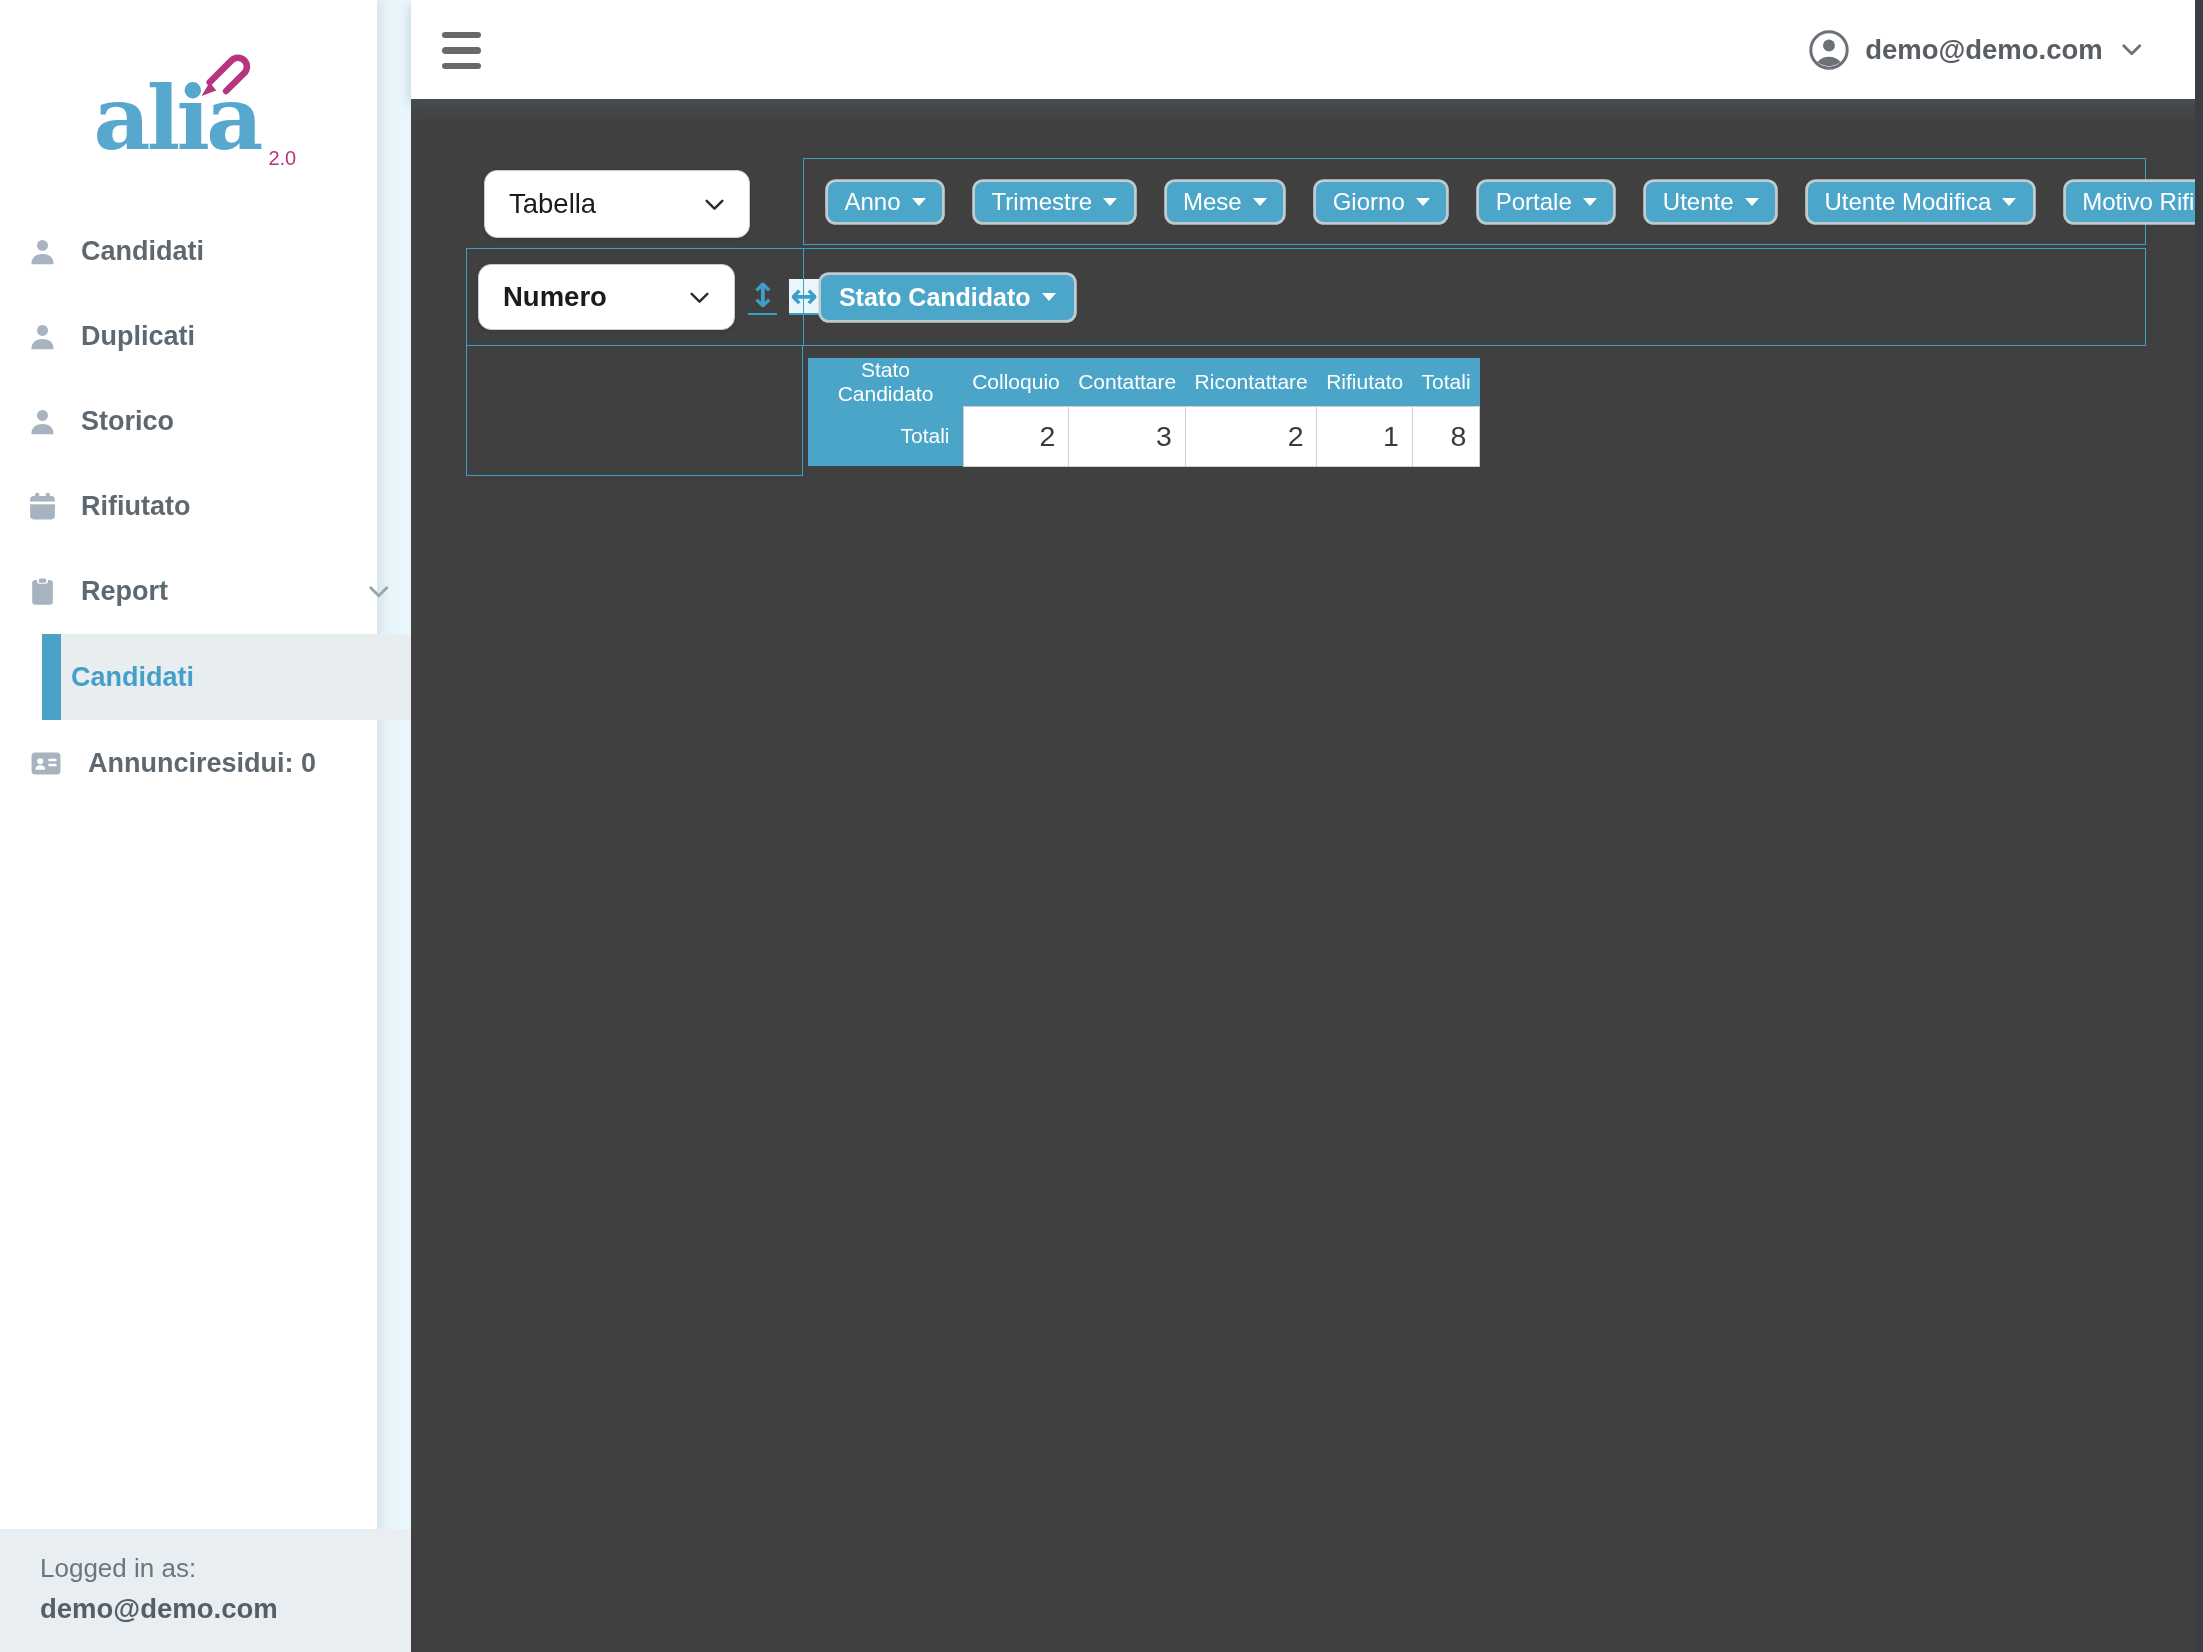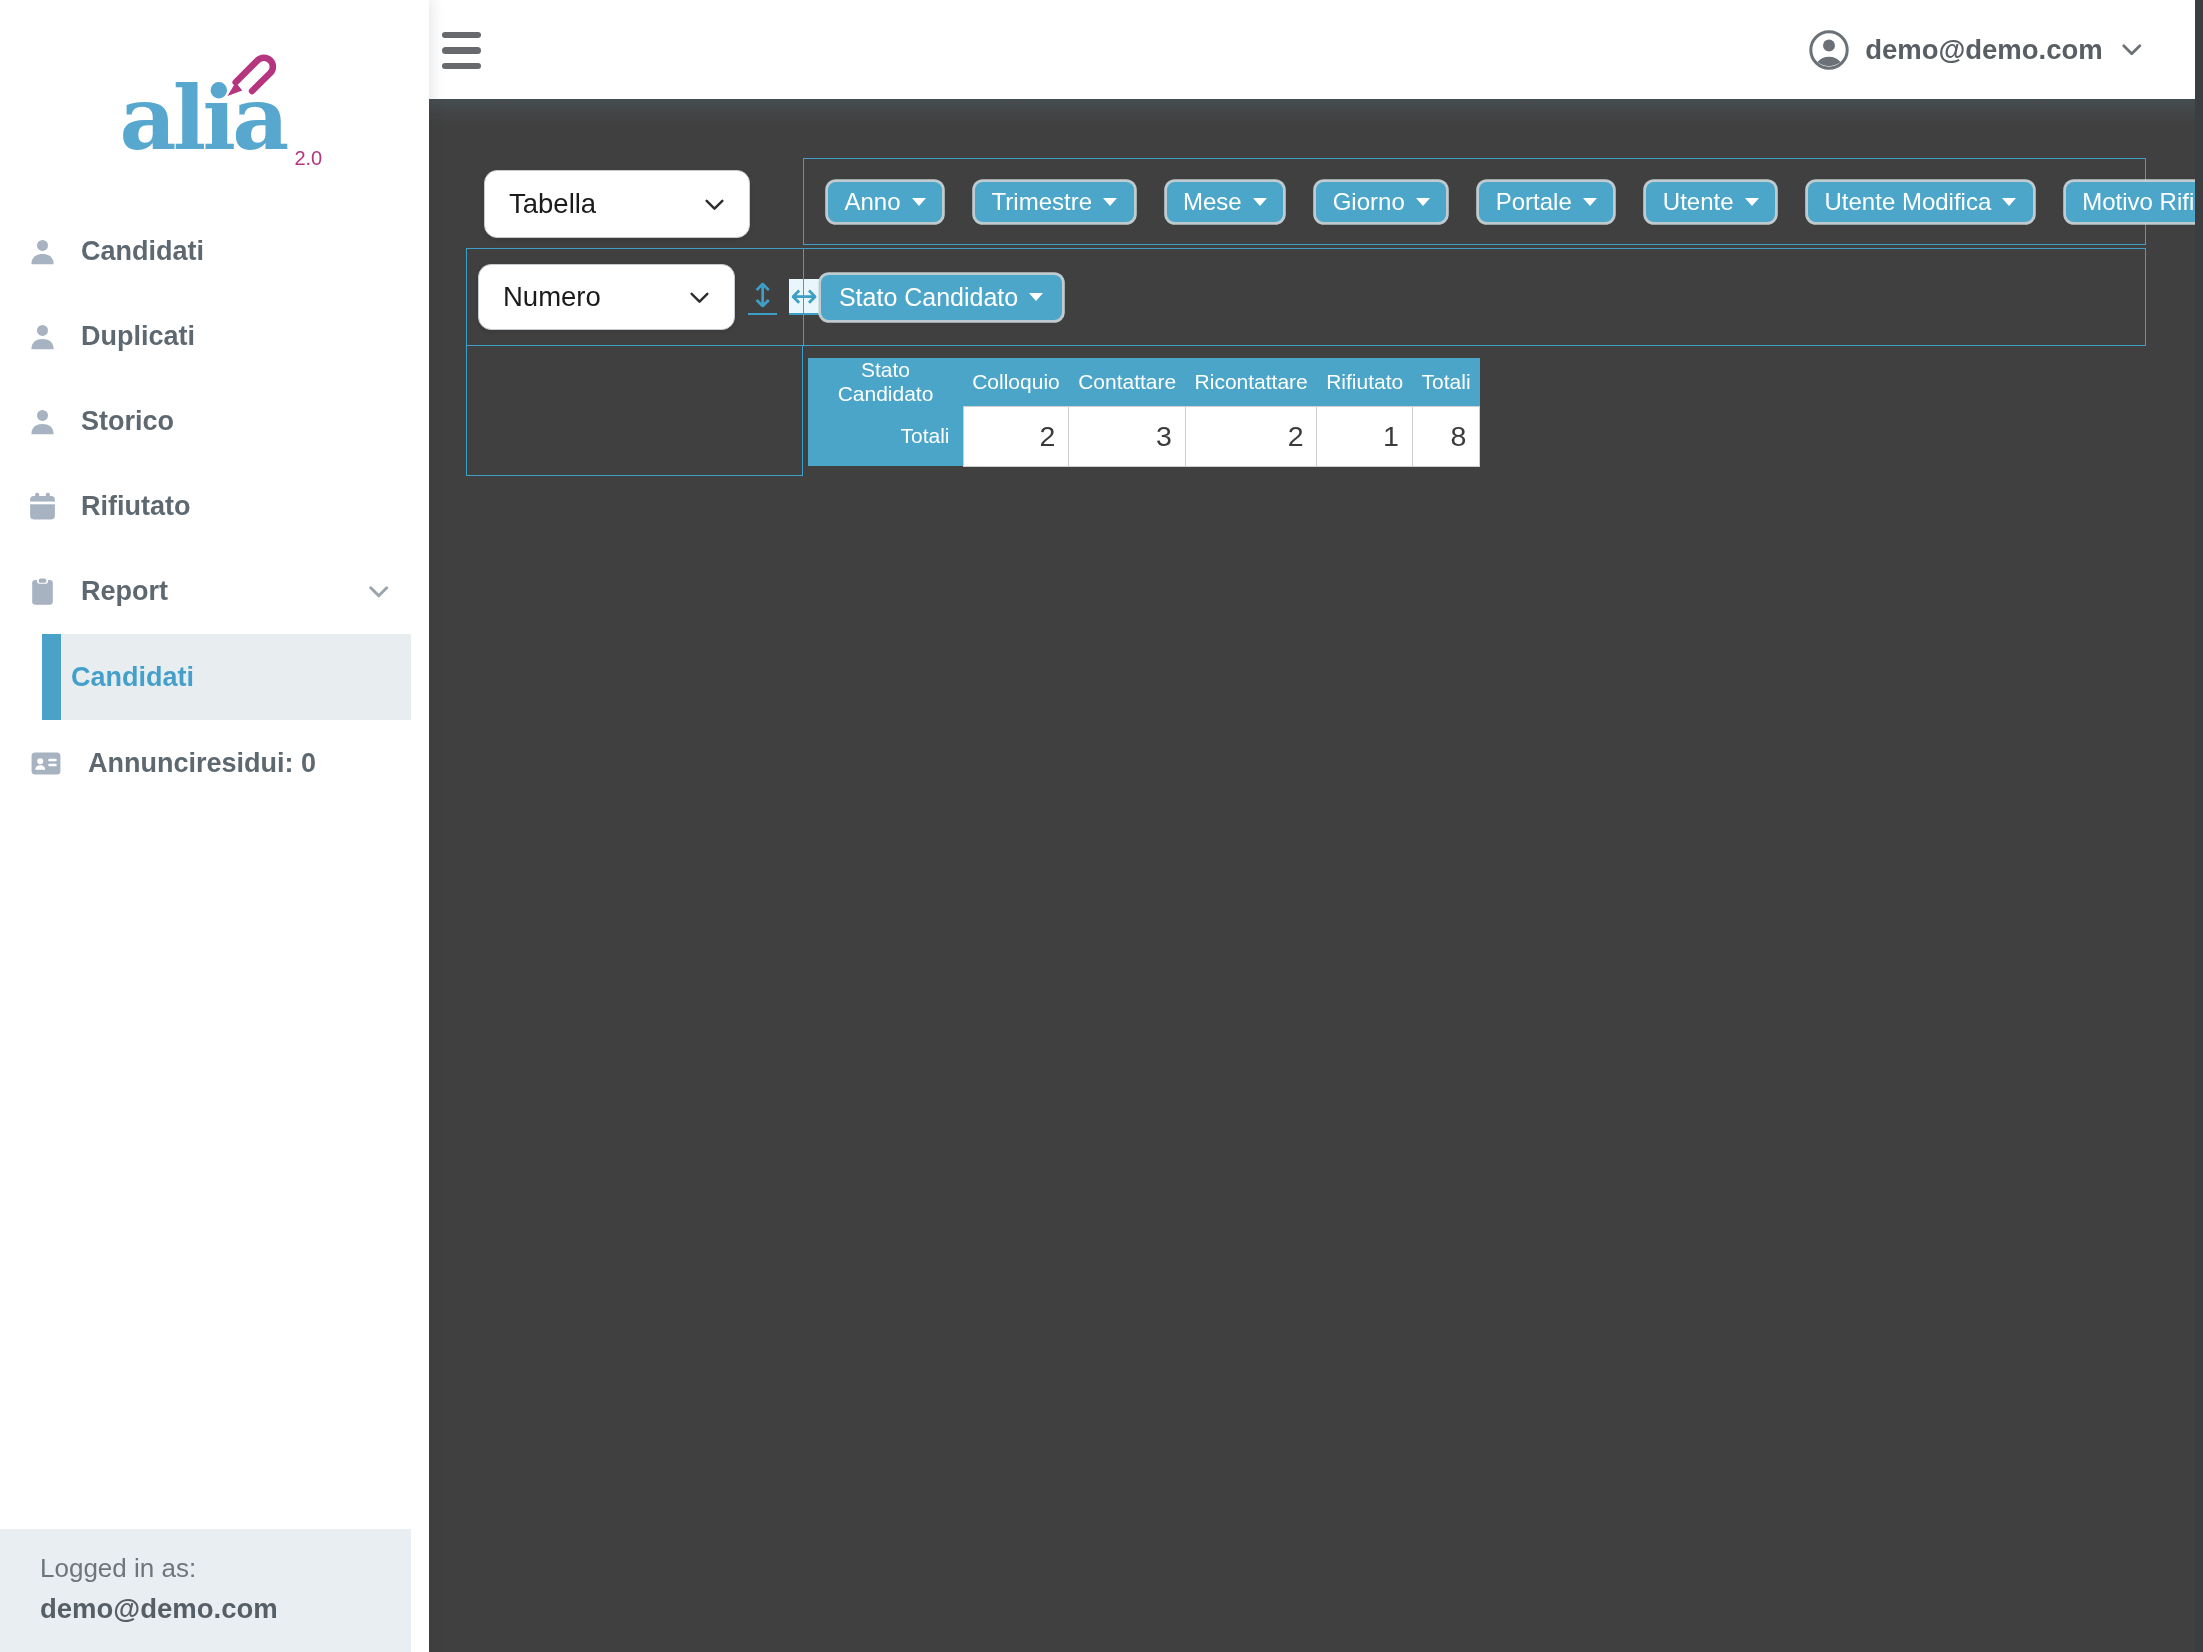--- a/index.html
+++ b/index.html
@@ -1,21 +1,21 @@
 <!DOCTYPE html>
 <html style="font-size:14.7px"><head>
 <meta charset="utf-8">
 <style>
   * { box-sizing: border-box; margin: 0; padding: 0; }
   html,body { width:2204px; height:1653px; }
   body { font-family:"Liberation Sans", sans-serif; background:#ffffff; overflow:hidden; }
   #screen { position:relative; width:2204px; height:1653px; overflow:hidden; background:#e9f6fc; }
 
   
-  .sidebar { position:absolute; left:0; top:0; width:429px; height:1653px; background:#ffffff;
+  .sidebar { position:absolute; left:0; top:0; width:377px; height:1653px; background:#ffffff;
              box-shadow:3.7px 0 13px rgba(40,60,70,.12); z-index:6; }
   .logo { position:relative; width:230px; margin:48px auto 0; height:129px; cursor:pointer; }
   .logo-word { position:absolute; left:20px; top:26px; font-family:"DejaVu Serif", serif; font-weight:bold;
                font-size:88px; line-height:1; color:#57a7cf; letter-spacing:-3.7px; }
   .logo-pencil { position:absolute; left:116px; top:-14.7px; width:70px; height:70px; }
   .logo-ver { position:absolute; right:7.3px; bottom:7.3px; font-size:20px; color:#b5357f; }
 
   .nav { position:absolute; top:209px; left:0; width:411px; }
   .nav-item { display:flex; align-items:center; height:85px; padding:0 18.4px 0 26px; gap:22px; cursor:pointer; }
   .nav-ico { width:33px; height:33px; color:#a7b3c0; flex:0 0 33px; }
@@ -46,21 +46,21 @@
   .user-chevron { width:27.5px; height:27.5px; color:#6b7177; }
 
   
   .main { position:absolute; left:411px; top:99px; width:1793px; height:1554px; background:#404040; }
   .main::before { content:""; position:absolute; left:0; top:0; right:0; height:26px; pointer-events:none;
                   background:linear-gradient(to bottom, rgba(96,115,125,.22), rgba(96,115,125,0)); }
 
   .pvt-box { position:absolute; border:1.8px solid #3f9fc6; }
   .unused-box { left:392px; top:59px; width:1343px; height:87px; display:flex; align-items:center;
                 padding-left:24px; gap:33px; }
-  .row2-box { left:55px; top:149px; width:1680px; height:98px; display:flex; }
+  .row2-box { left:55px; top:149px; width:1680px; height:98px; display:flex;font-weight:bold; }
   .agg-cell { width:337px; height:100%; border-right:1.8px solid #3f9fc6; display:flex; align-items:center;
               padding-left:11px; gap:13px; position:relative; }
   .colattr-cell { flex:1; display:flex; align-items:center; padding-left:1.8px; gap:1.8px; }
   .row3-box { left:55px; top:247px; width:337px; height:130px; border-top:none; }
 
   .select { width:257px; height:66px; background:#fff; border:1.8px solid #c6cbd0; border-radius:13px;
             box-shadow:0 1.8px 4.6px rgba(0,0,0,.10); display:flex; align-items:center; justify-content:space-between;
             padding:0 20px 0 24px; cursor:pointer; }
   .select .sel-label { font-size:27.5px; color:#1b1b1b; }
   .sel-chevron { width:29px; height:29px; color:#2c2c2c; }

